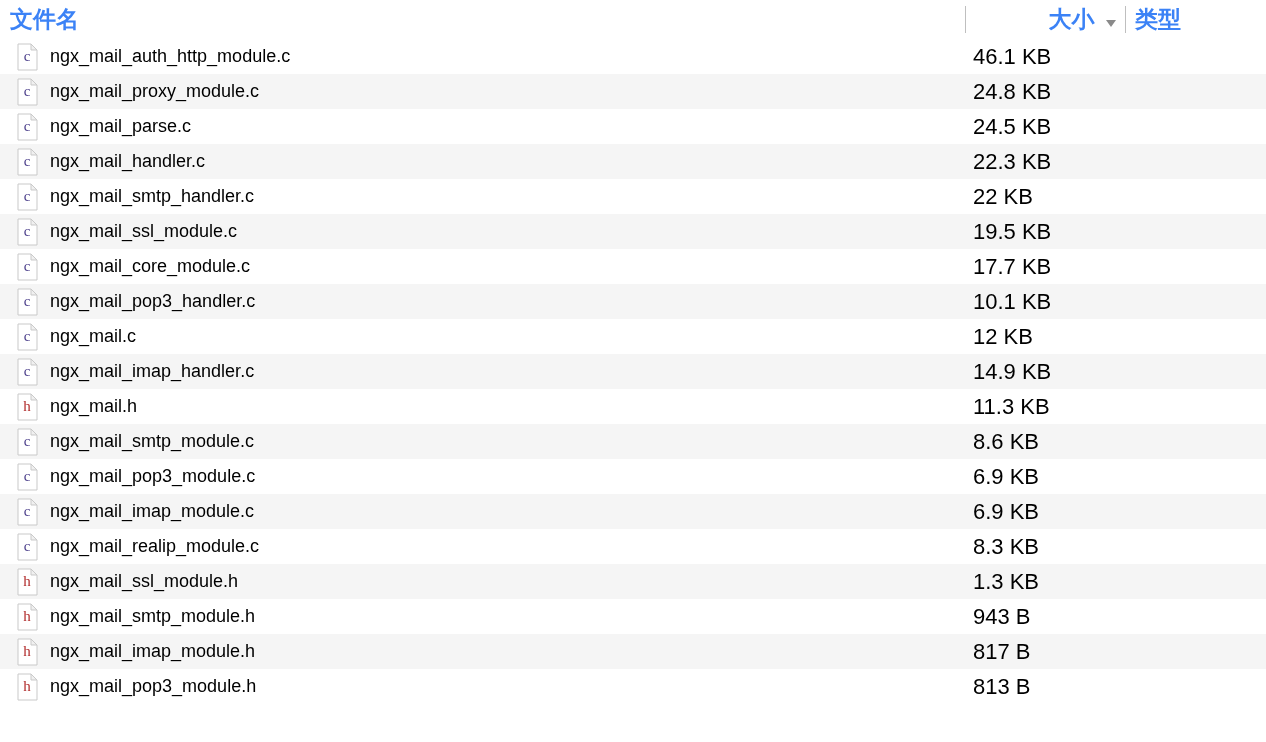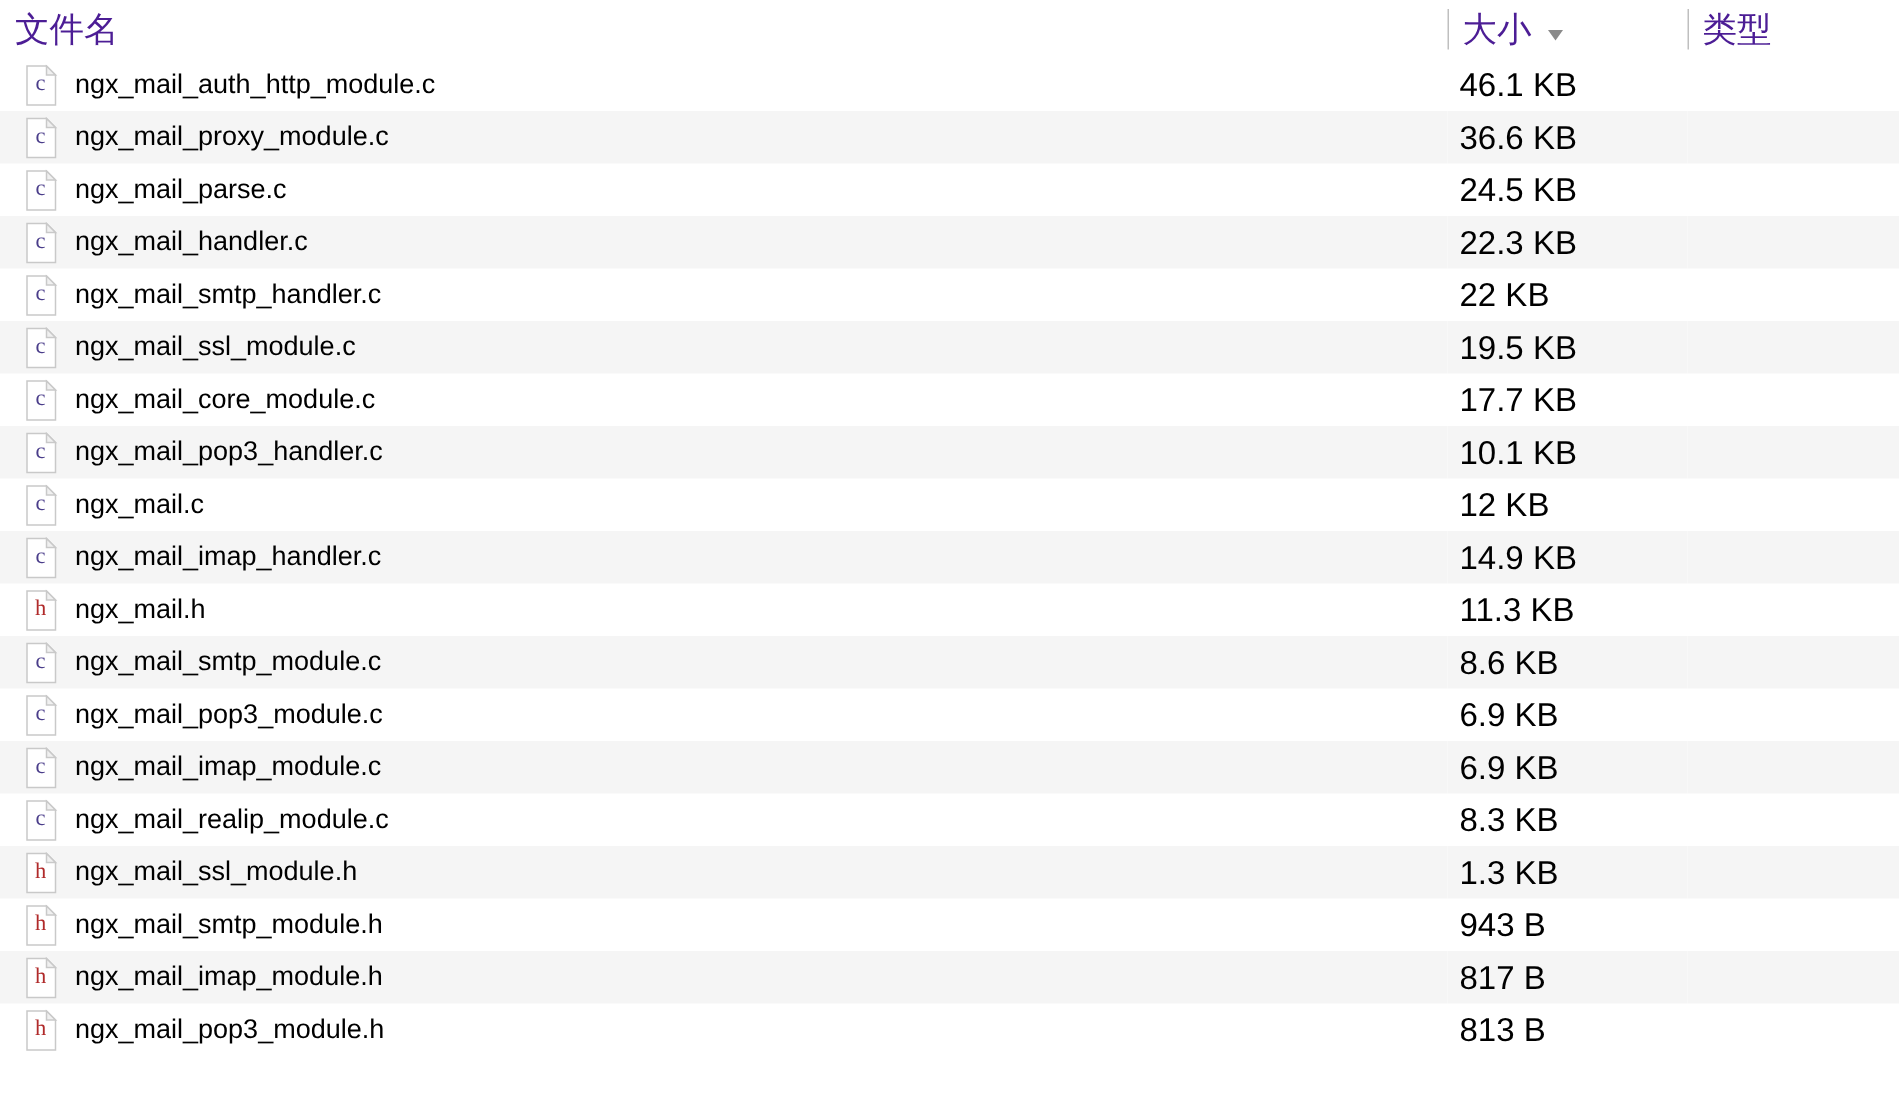--- a/index.html
+++ b/index.html
@@ -13,37 +13,37 @@
     }
     .file-table {
       width: 100%;
       border-collapse: collapse;
     }
     .header-row {
       height: 38px;
     }
     .header-cell {
       text-align: left;
-      font-weight: 400;
+      font-weight: 700;
       font-size: 23px;
       padding: 4px 8px 4px 10px;
-      color: #4c1d95;
+      color: #3b82f6;
       position: relative;
       white-space: nowrap;
     }
     .header-sep {
       position: absolute;
       left: 0;
       top: 6px;
       bottom: 6px;
       width: 1px;
       background: #bfbfbf;
     }
     .col-name { width: 965px; }
-    .col-size { width: 160px; }
+    .col-size { width: 160px; text-align: right; }
     .col-type { width: auto; margin-left: 24px; }
     .sort-indicator {
       display: inline-block;
       vertical-align: middle;
       margin-left: 4px;
     }
     .row {
       height: 35px;
     }
     .row-alt {
@@ -122,21 +122,21 @@
               <path d="M17 1 L17 7 L23 7 Z" fill="#f0f0f0" stroke="#c9c9c9" stroke-width="1"></path>
             </svg><span class="file-letter file-letter-c">c</span></span><span class="file-name-text">ngx_mail_auth_http_module.c</span></td>
         <td class="cell cell-size"><span>46.1 KB</span></td>
         <td class="cell"></td>
       </tr>
       <tr class="row row-alt">
         <td class="cell cell-name"><span class="file-icon"><svg width="26" height="28" viewBox="0 0 26 28">
               <path d="M4 1 H17 L23 7 V27 H4 Z" fill="#ffffff" stroke="#c9c9c9" stroke-width="1"></path>
               <path d="M17 1 L17 7 L23 7 Z" fill="#f0f0f0" stroke="#c9c9c9" stroke-width="1"></path>
             </svg><span class="file-letter file-letter-c">c</span></span><span class="file-name-text">ngx_mail_proxy_module.c</span></td>
-        <td class="cell cell-size"><span>36.6 KB</span></td>
+        <td class="cell cell-size"><span>24.8 KB</span></td>
         <td class="cell"></td>
       </tr>
       <tr class="row">
         <td class="cell cell-name"><span class="file-icon"><svg width="26" height="28" viewBox="0 0 26 28">
               <path d="M4 1 H17 L23 7 V27 H4 Z" fill="#ffffff" stroke="#c9c9c9" stroke-width="1"></path>
               <path d="M17 1 L17 7 L23 7 Z" fill="#f0f0f0" stroke="#c9c9c9" stroke-width="1"></path>
             </svg><span class="file-letter file-letter-c">c</span></span><span class="file-name-text">ngx_mail_parse.c</span></td>
         <td class="cell cell-size"><span>24.5 KB</span></td>
         <td class="cell"></td>
       </tr>

